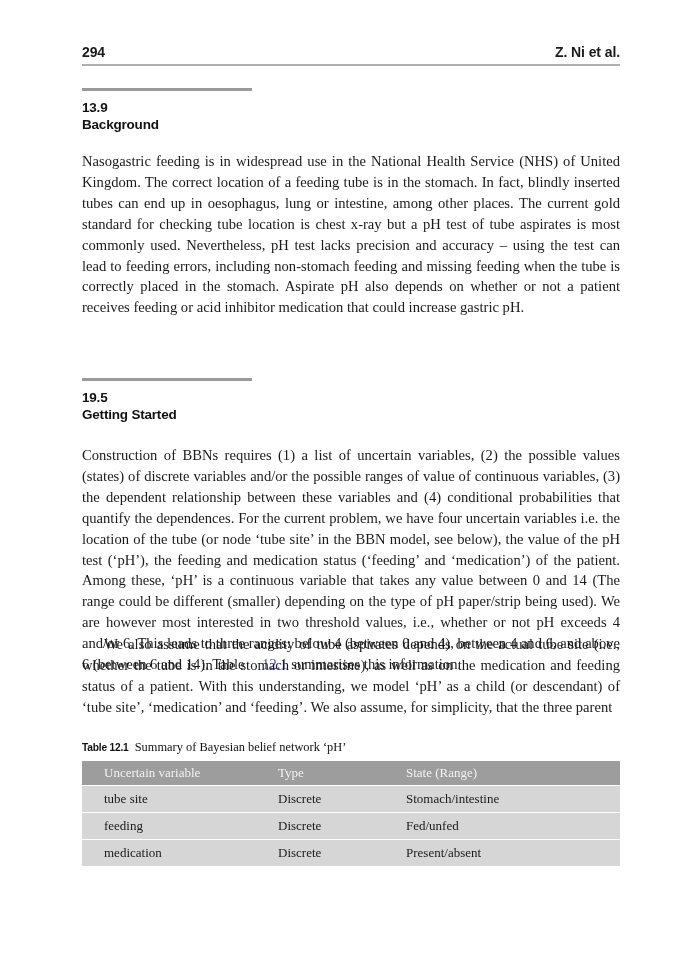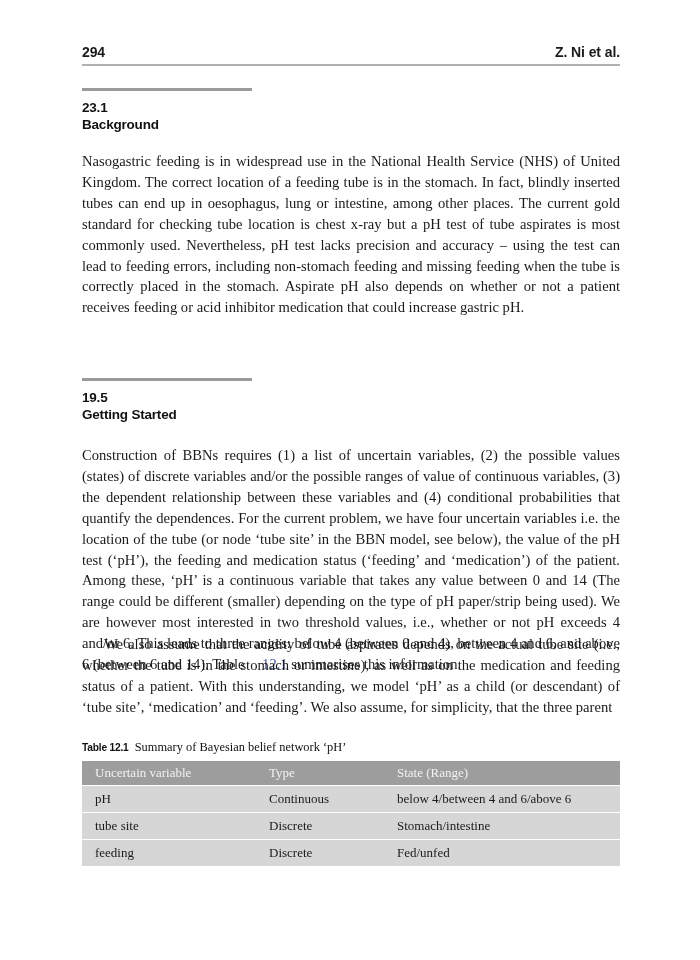--- a/index.html
+++ b/index.html
@@ -116,21 +116,21 @@
   table.data {
     border-collapse: separate;
     border-spacing: 0 1.5px;
     width: 538px;
     table-layout: fixed;
     font-size: 13px;
   }
   table.data th,
   table.data td {
     text-align: left;
-    padding: 5px 0 5px 13px;
+    padding: 5px 0 5px 22px;
     font-weight: normal;
   }
   table.data thead th {
     background: #9d9d9d;
     color: #f2f2f2;
     font-size: 13px;
     padding-top: 4px;
     padding-bottom: 4px;
   }
   table.data tbody td {
@@ -147,21 +147,21 @@
 <div class="page">
 
   <div class="runhead">
     <span>294</span>
     <span>Z. Ni et al.</span>
   </div>
   <div class="runhead-rule"></div>
 
   <div class="sec-rule" style="top:88px;"></div>
   <div class="sec-head" style="top:100px;">
-    <span class="sec-num">23.1</span>
+    <span class="sec-num">13.9</span>
     <span class="sec-title">Background</span>
   </div>
 
   <div class="para" id="p-12-2-0" style="top:151px;">Nasogastric feeding is in widespread use in the National Health Service (NHS) of United Kingdom. The correct location of a feeding tube is in the stomach. In fact, blindly inserted tubes can end up in oesophagus, lung or intestine, among other places. The current gold standard for checking tube location is chest x-ray but a pH test of tube aspirates is most commonly used. Nevertheless, pH test lacks precision and accuracy – using the test can lead to feeding errors, including non-stomach feeding and missing feeding when the tube is correctly placed in the stomach. Aspirate pH also depends on whether or not a patient receives feeding or acid inhibitor medication that could increase gastric pH.</div>
 
   <div class="sec-rule" style="top:378px;"></div>
   <div class="sec-head" style="top:390px;">
     <span class="sec-num">19.5</span>
     <span class="sec-title">Getting Started</span>
   </div>
@@ -181,31 +181,31 @@
       </colgroup>
       <thead>
         <tr>
           <th>Uncertain variable</th>
           <th>Type</th>
           <th>State (Range)</th>
         </tr>
       </thead>
       <tbody id="tbl-body">
           <tr>
-            <td>pH</td>
-            <td>Continuous</td>
-            <td>below 4/between 4 and 6/above 6</td>
-          </tr>
-          <tr>
             <td>tube site</td>
             <td>Discrete</td>
             <td>Stomach/intestine</td>
           </tr>
           <tr>
             <td>feeding</td>
             <td>Discrete</td>
             <td>Fed/unfed</td>
           </tr>
+          <tr>
+            <td>medication</td>
+            <td>Discrete</td>
+            <td>Present/absent</td>
+          </tr>
         </tbody>
     </table>
   </div>
 
 </div>
 
 </body></html>

